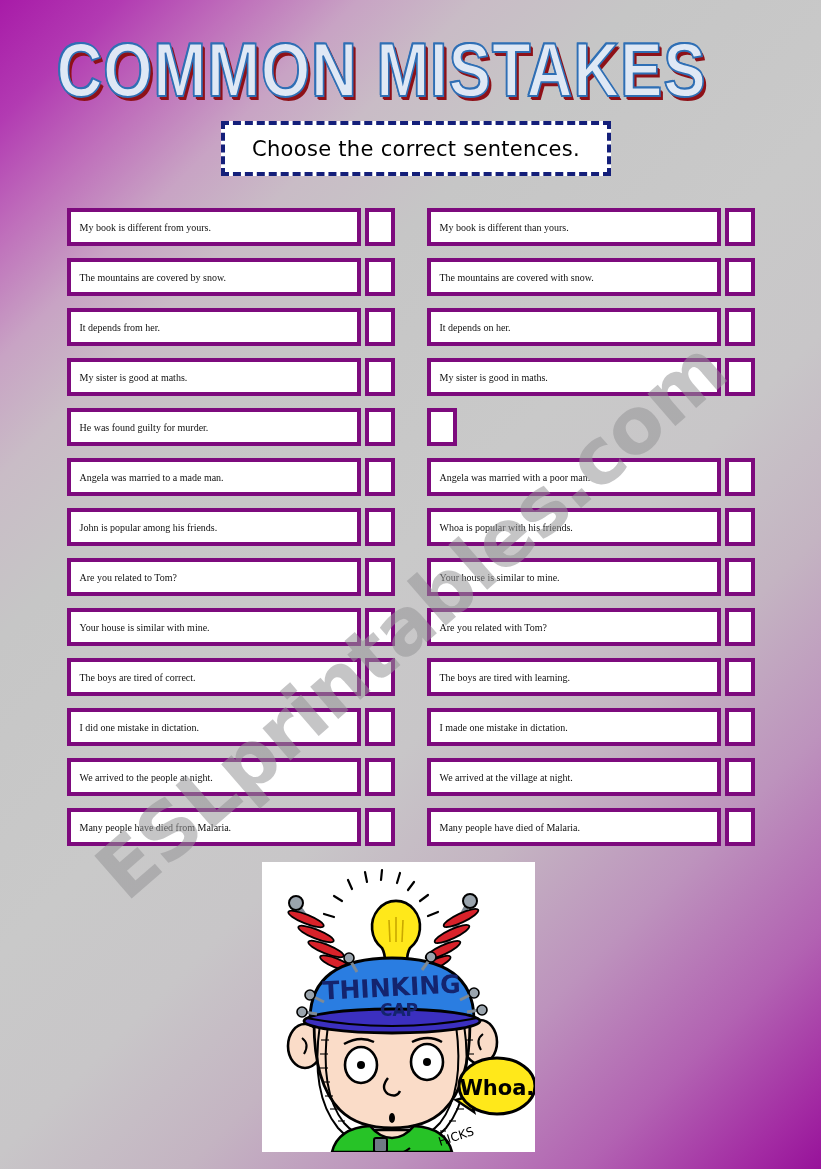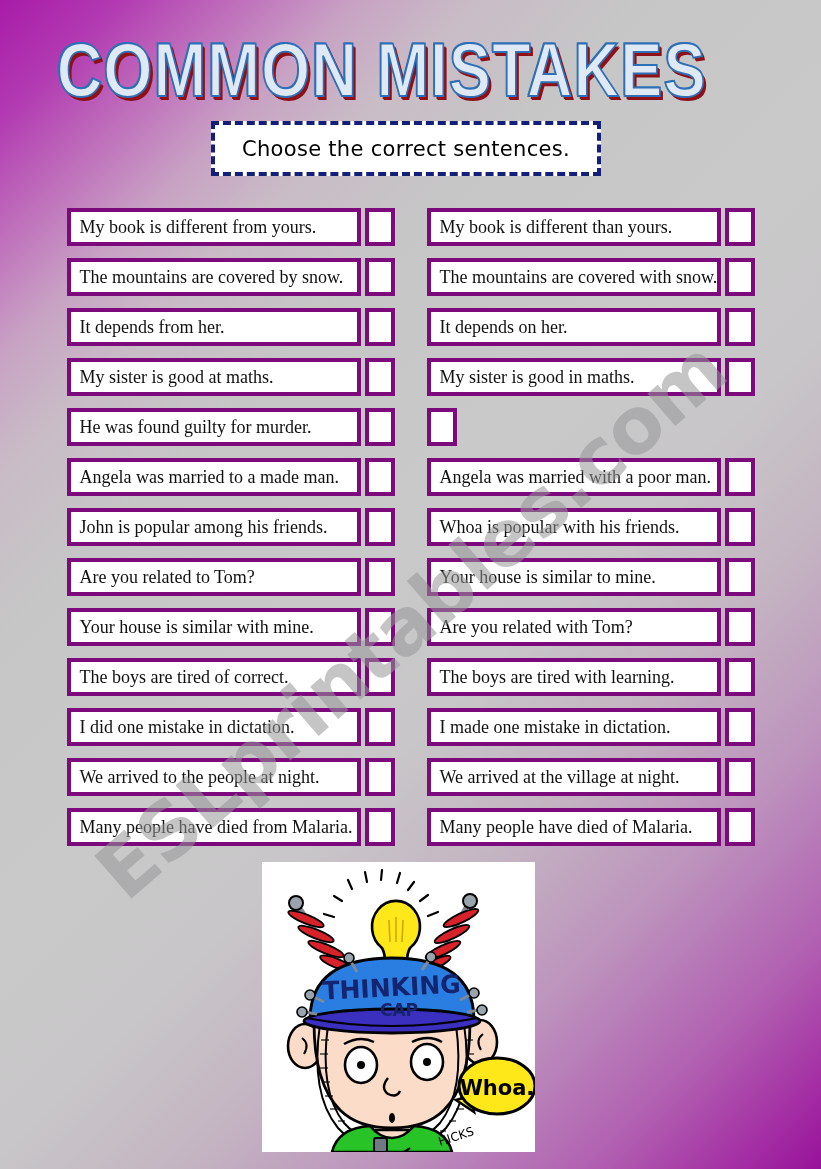--- a/index.html
+++ b/index.html
@@ -71,21 +71,21 @@
     -webkit-text-stroke: 1.6px #2f6fb5;
     text-shadow:
        2px 2px 0 #8e1118,
        3px 3px 0 #8e1118,
       -1px -1px 0 #2f6fb5;
   }
 
   
   .instruction {
     position: absolute;
-    left: 211px;
+    left: 221px;
     top: 121px;
     width: 390px;
     height: 55px;
     background: #ffffff;
     border: 4px dashed #141f7a;
     display: flex;
     align-items: center;
     justify-content: center;
     z-index: 4;
   }
@@ -115,21 +115,21 @@
     flex: 1;
     background: #ffffff;
     border: 4px solid #7d0a7d;
     display: flex;
     align-items: center;
     padding-left: 9px;
     overflow: hidden;
   }
   .sentence-box span {
     font-family: "Liberation Serif", "DejaVu Serif", serif;
-    font-size: 18px;
+    font-size: 10px;
     color: #101010;
     white-space: nowrap;
   }
 
   .check-box {
     width: 30px;
     background: #ffffff;
     border: 4px solid #7d0a7d;
     flex-shrink: 0;
   }

